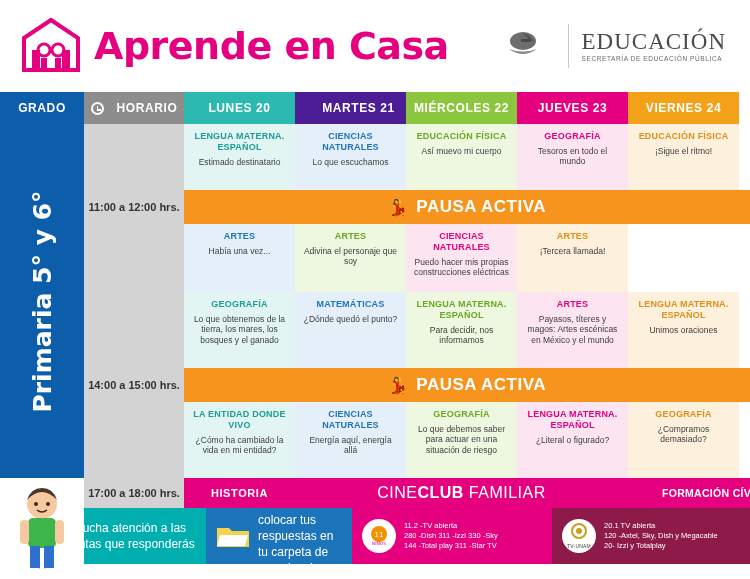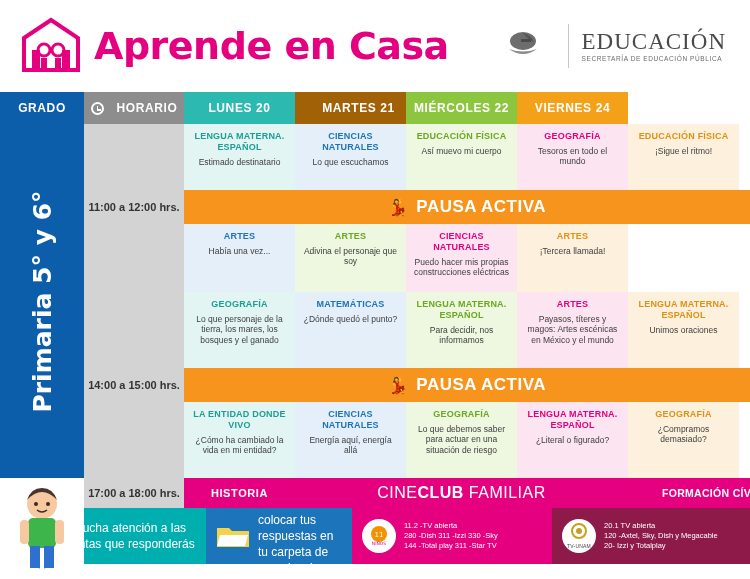--- a/index.html
+++ b/index.html
@@ -33,21 +33,21 @@
   .col-hora  { width:100px; flex:0 0 100px; }
   .col-day   { width:111px; flex:0 0 111px; }
 
   .head-cell {
     height:32px; display:flex; align-items:center; justify-content:center;
     color:#fff; font-size:12px; font-weight:bold; letter-spacing:.6px;
   }
   .head-grado { background:#0d5eaa; }
   .head-hora  { background:#8d8d8d; gap:13px; }
   .d0 { background:#2bb9b0; }
-  .d1 { background:#a16207;padding-left:16px; }
+  .d1 { background:#4c1d95;padding-left:16px; }
   .d2 { background:#8cc63e; }
   .d3 { background:#e4007f; }
   .d4 { background:#f4a11a; }
 
   .clock-ico { width:13px; height:13px; border:2px solid #fff; border-radius:50%; position:relative; display:inline-block;}
   .clock-ico:before{content:"";position:absolute;left:4px;top:2px;width:1.5px;height:4px;background:#fff;}
   .clock-ico:after{content:"";position:absolute;left:4.5px;top:5.5px;width:4px;height:1.5px;background:#fff;}
 
   
   .grado-band {
@@ -191,20 +191,21 @@
 
     <div class="row">
       <div class="col-grado head-cell head-grado">GRADO</div>
       <div class="col-hora head-cell head-hora">
         <span class="clock-ico"></span>
         <span>HORARIO</span>
       </div>
       <div class="col-day head-cell d0">LUNES 20</div>
       <div class="col-day head-cell d1">MARTES 21</div>
       <div class="col-day head-cell d2">MIÉRCOLES 22</div>
+      <div class="col-day head-cell d3">JUEVES 23</div>
       <div class="col-day head-cell d4">VIERNES 24</div>
     </div>
 
     <div class="row">
       <div class="col-grado" style="background:transparent;height:66px;"></div>
       <div class="col-hora time-blank" style="height:66px;"></div>
       <div class="col-day cell c0" style="height:66px;">
         <div class="subject s0">LENGUA MATERNA. ESPAÑOL</div>
         <div class="topic">Estimado destinatario</div>
       </div>
@@ -254,21 +255,21 @@
         <div class="subject s4">ARTES</div>
         <div class="topic">¡Tercera llamada!</div>
       </div>
     </div>
 
     <div class="row">
       <div class="col-grado" style="background:transparent;height:76px;"></div>
       <div class="col-hora time-blank" style="height:76px;"></div>
       <div class="col-day cell c0" style="height:76px;">
         <div class="subject s0">GEOGRAFÍA</div>
-        <div class="topic">Lo que personaje de la tierra, los mares, los bosques y el ganado</div>
+        <div class="topic">Lo que obtenemos de la tierra, los mares, los bosques y el ganado</div>
       </div>
       <div class="col-day cell c1" style="height:76px;">
         <div class="subject s1">MATEMÁTICAS</div>
         <div class="topic">¿Dónde quedó el punto?</div>
       </div>
       <div class="col-day cell c2" style="height:76px;">
         <div class="subject s2">LENGUA MATERNA. ESPAÑOL</div>
         <div class="topic">Para decidir, nos informamos</div>
       </div>
       <div class="col-day cell c3" style="height:76px;">

